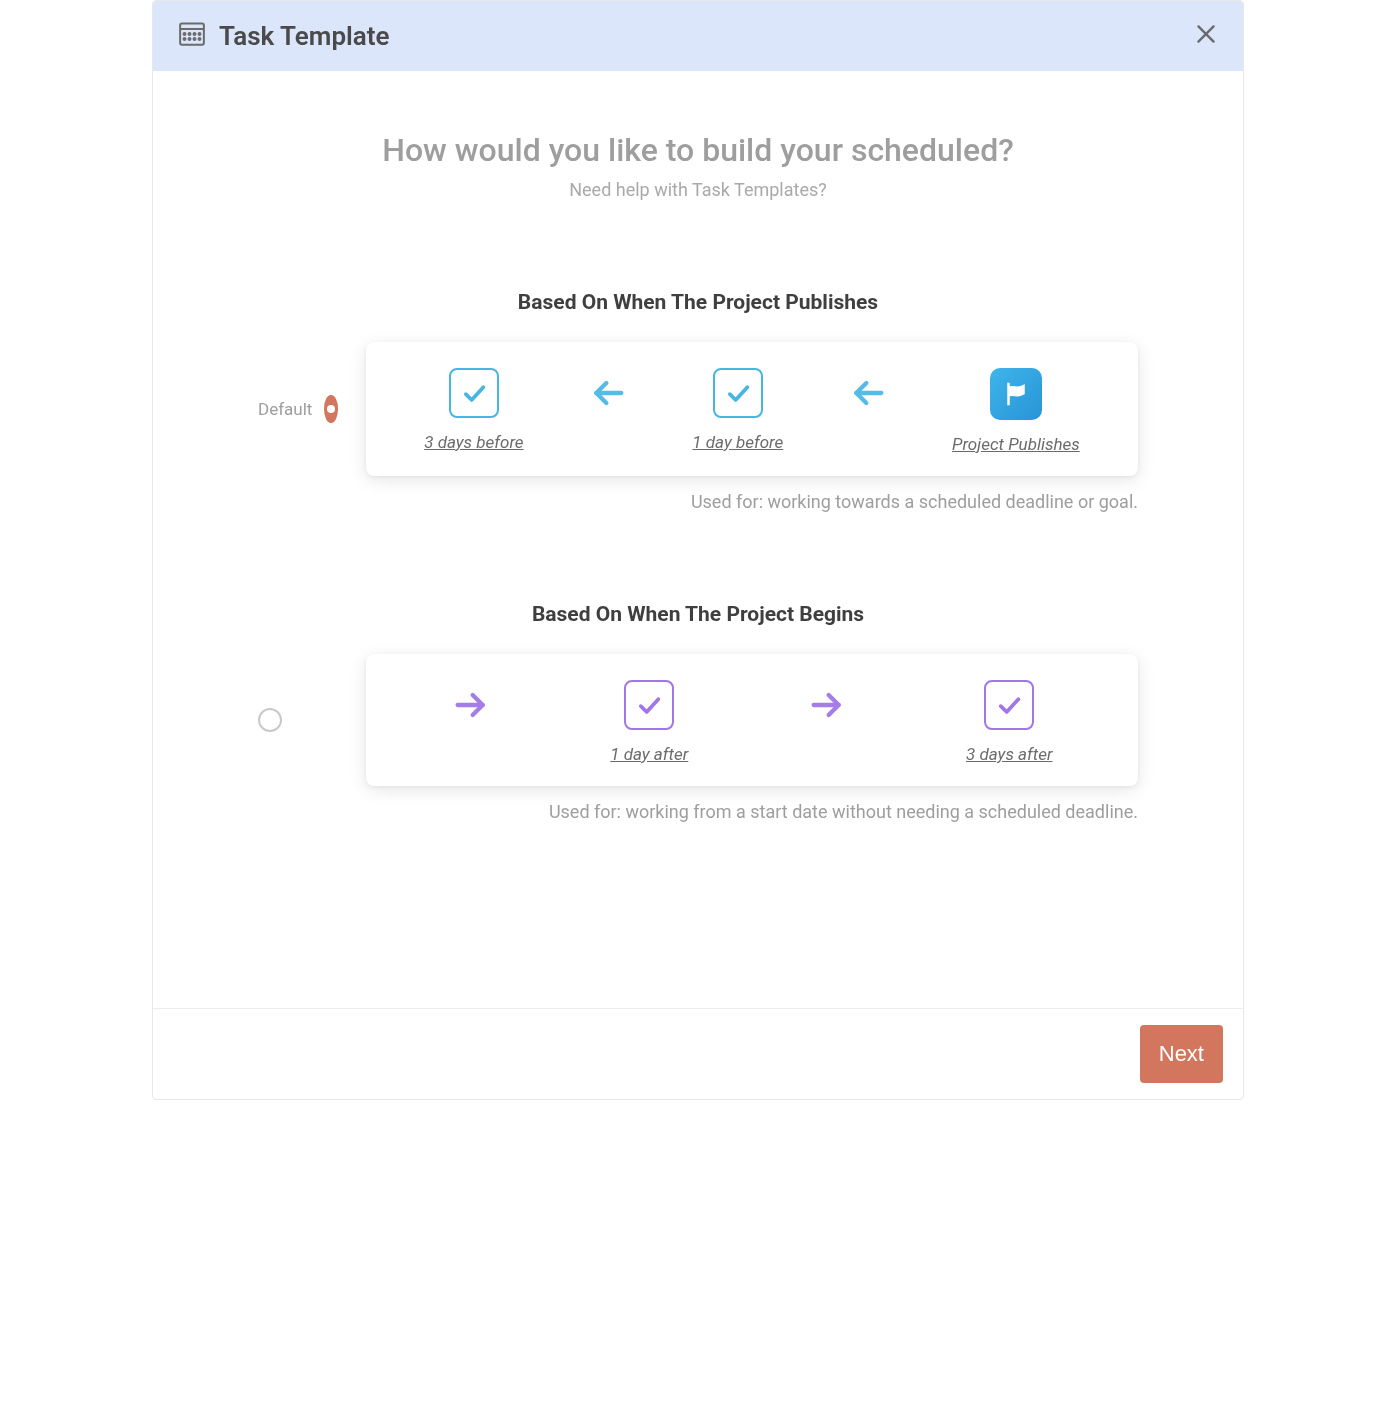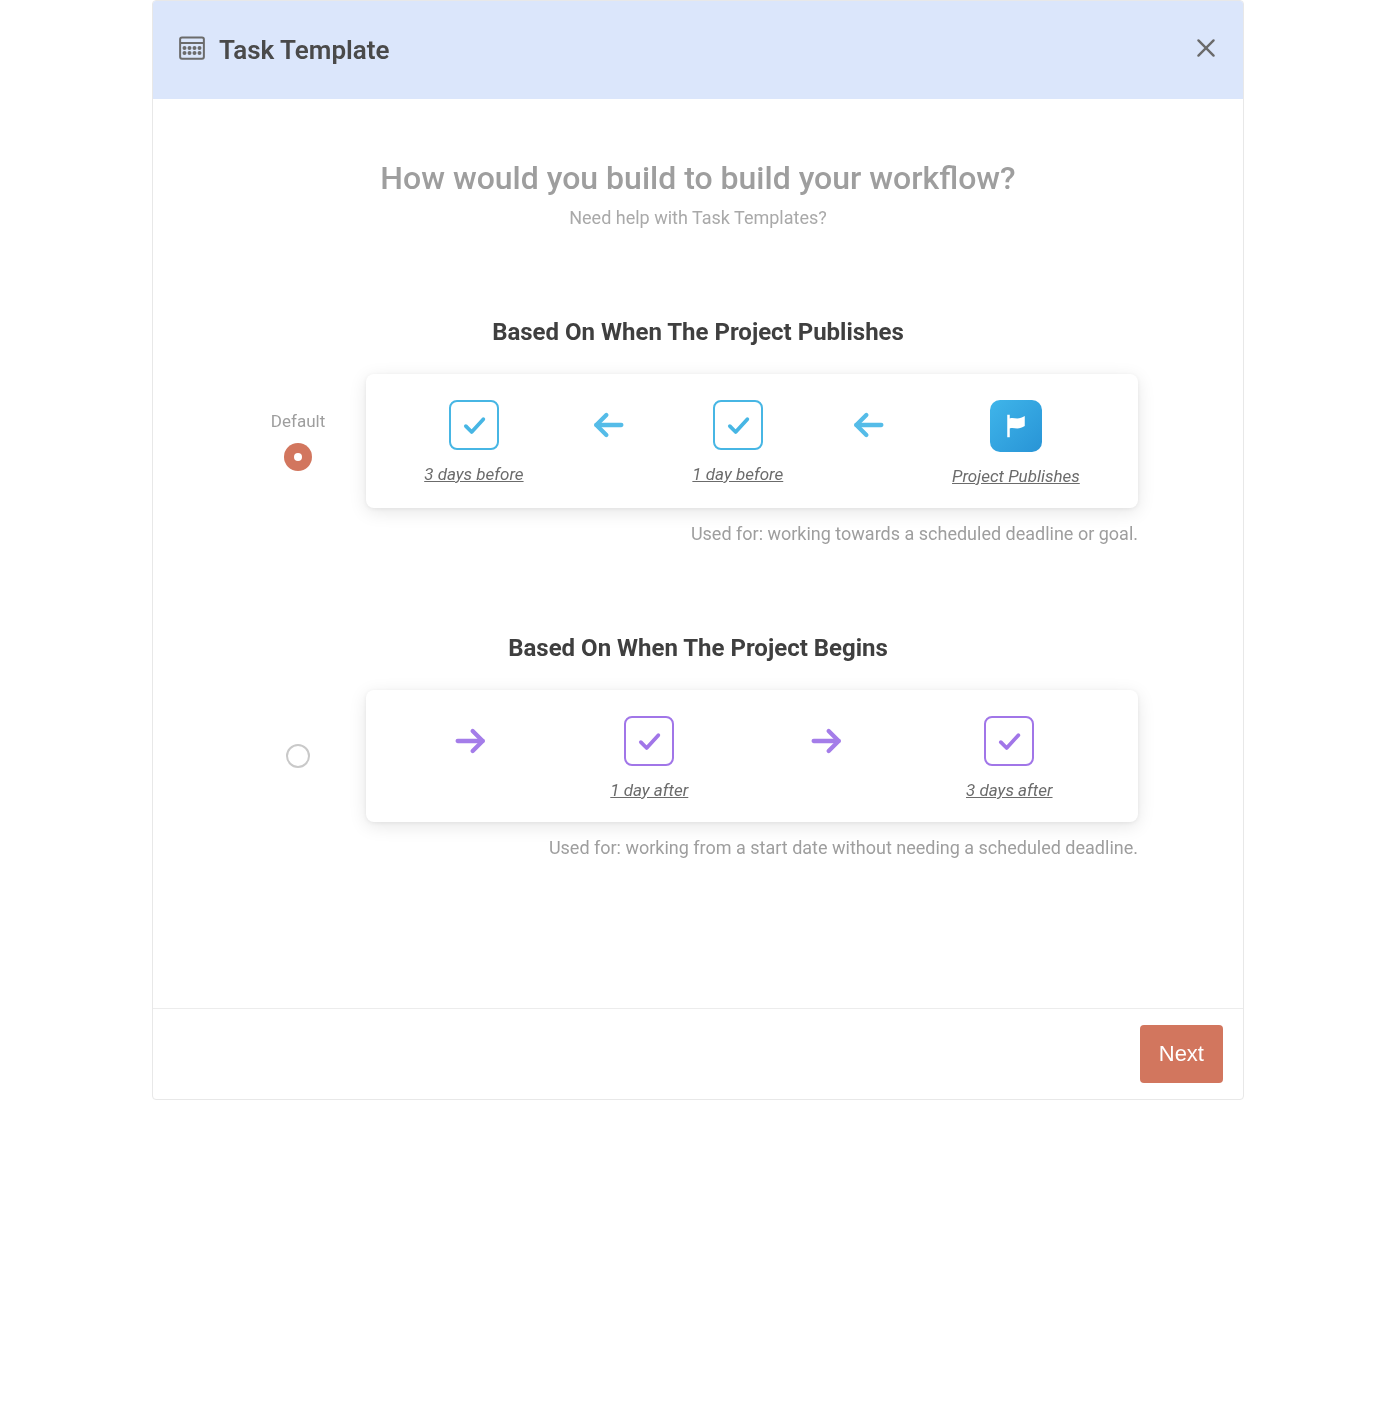--- a/index.html
+++ b/index.html
@@ -10,21 +10,21 @@
     height: 1100px;
     margin: 0 auto;
     display: flex;
     flex-direction: column;
     border: 1px solid #e8e8e8;
     border-radius: 4px;
     overflow: hidden;
   }
   .header {
     background: #dbe6fb;
-    padding: 32px 24px;
+    padding: 18px 24px;
     display: flex;
     align-items: center;
     justify-content: space-between;
   }
   .header-left {
     display: flex;
     align-items: center;
     gap: 12px;
   }
   .header-title {
@@ -56,35 +56,34 @@
     color: #a9a9a9;
     text-align: right;
     margin-bottom: 90px;
   }
   .option-block {
     width: 100%;
     max-width: 880px;
     margin-bottom: 90px;
   }
   .option-title {
-    font-size: 24px;
+    font-size: 21px;
     font-weight: 700;
     color: #3f3f3f;
     text-align: center;
     margin-bottom: 28px;
   }
   .option-row {
     display: flex;
     align-items: center;
     gap: 28px;
   }
   .radio-col {
     width: 80px;
     display: flex;
-    flex-direction: column;
     align-items: center;
     gap: 12px;
   }
   .default-label {
     font-size: 17px;
     color: #9e9e9e;
   }
   .radio-outer {
     width: 24px;
     height: 24px;
@@ -202,21 +201,21 @@
   </div>
   <span class="close-btn">
     <svg width="26" height="26" viewBox="0 0 24 24" fill="none" stroke="#6b6b6b" stroke-width="2.2" stroke-linecap="round">
       <line x1="5" y1="5" x2="19" y2="19"></line>
       <line x1="19" y1="5" x2="5" y2="19"></line>
     </svg>
   </span>
 </div>
 
 <div class="content">
-  <div class="main-heading">How would you build to build your workflow?</div>
+  <div class="main-heading">How would you like to build your scheduled?</div>
   <div class="sub-heading">Need help with Task Templates?</div>
 
   <div class="option-block">
     <div class="option-title">Based On When The Project Publishes</div>
     <div class="option-row">
       <div class="radio-col">
         <div class="default-label">Default</div>
         <div class="radio-outer selected">
           <div class="radio-inner"></div>
         </div>

